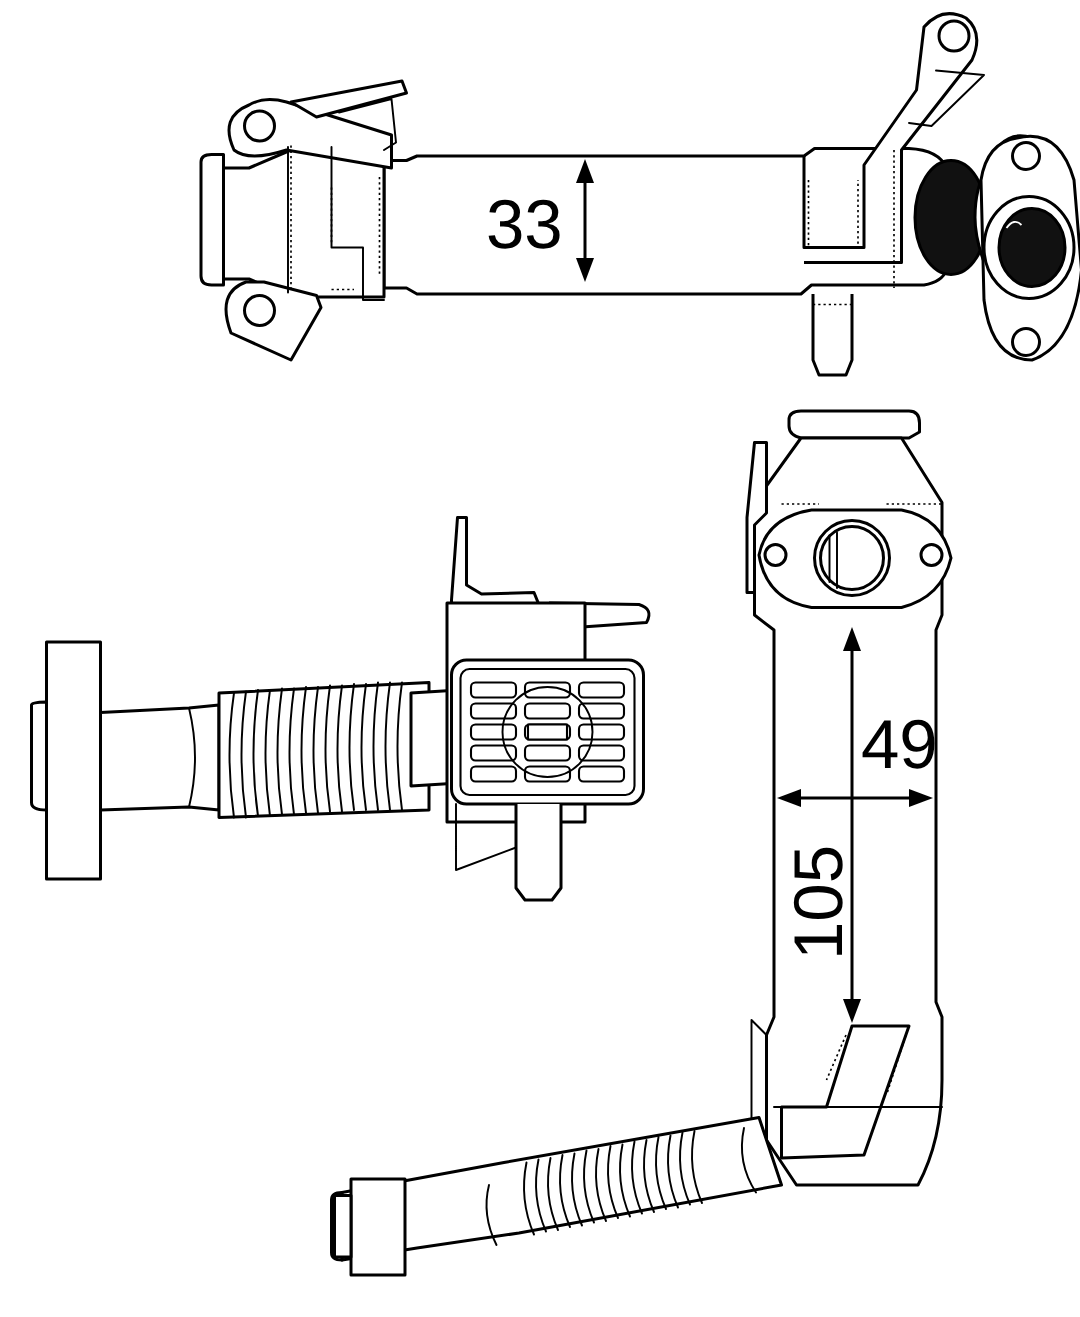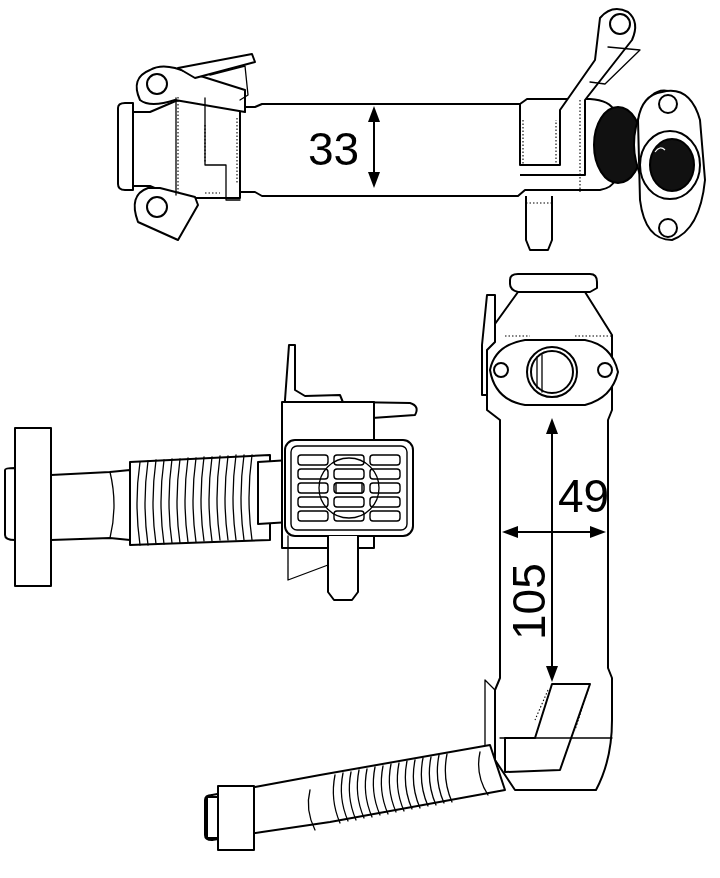--- a/index.html
+++ b/index.html
@@ -1,17 +1,17 @@
 <!DOCTYPE html>
 <html><head>
 <meta charset="utf-8">
 <style>
   html, body { margin: 0; padding: 0; background: #ffffff; }
   body { width: 720px; height: 878px; overflow: hidden; position: relative; }
-  #canvas { position: absolute; left: 0; top: 0; width: 600px; height: 878px; }
+  #canvas { position: absolute; left: 16px; top: 0; width: 600px; height: 878px; }
   svg { display: block; }
   .ln { fill: none; stroke: #000; stroke-width: 2; stroke-linejoin: round; stroke-linecap: round; }
   .lt { fill: none; stroke: #000; stroke-width: 1.3; stroke-linejoin: round; stroke-linecap: round; }
   .wf { fill: #fff; stroke: #000; stroke-width: 2; stroke-linejoin: round; }
   .wft { fill: #fff; stroke: #000; stroke-width: 1.4; stroke-linejoin: round; }
   .dark { fill: #111; stroke: #000; stroke-width: 2; }
   .weld { fill: none; stroke: #000; stroke-width: 1.1; stroke-dasharray: 1.5 2; }
   .dim { fill: none; stroke: #000; stroke-width: 2; }
   .arrow { fill: #000; }
   .dimtext { font-family: "Liberation Sans", sans-serif; font-size: 46px; fill: #000; }

